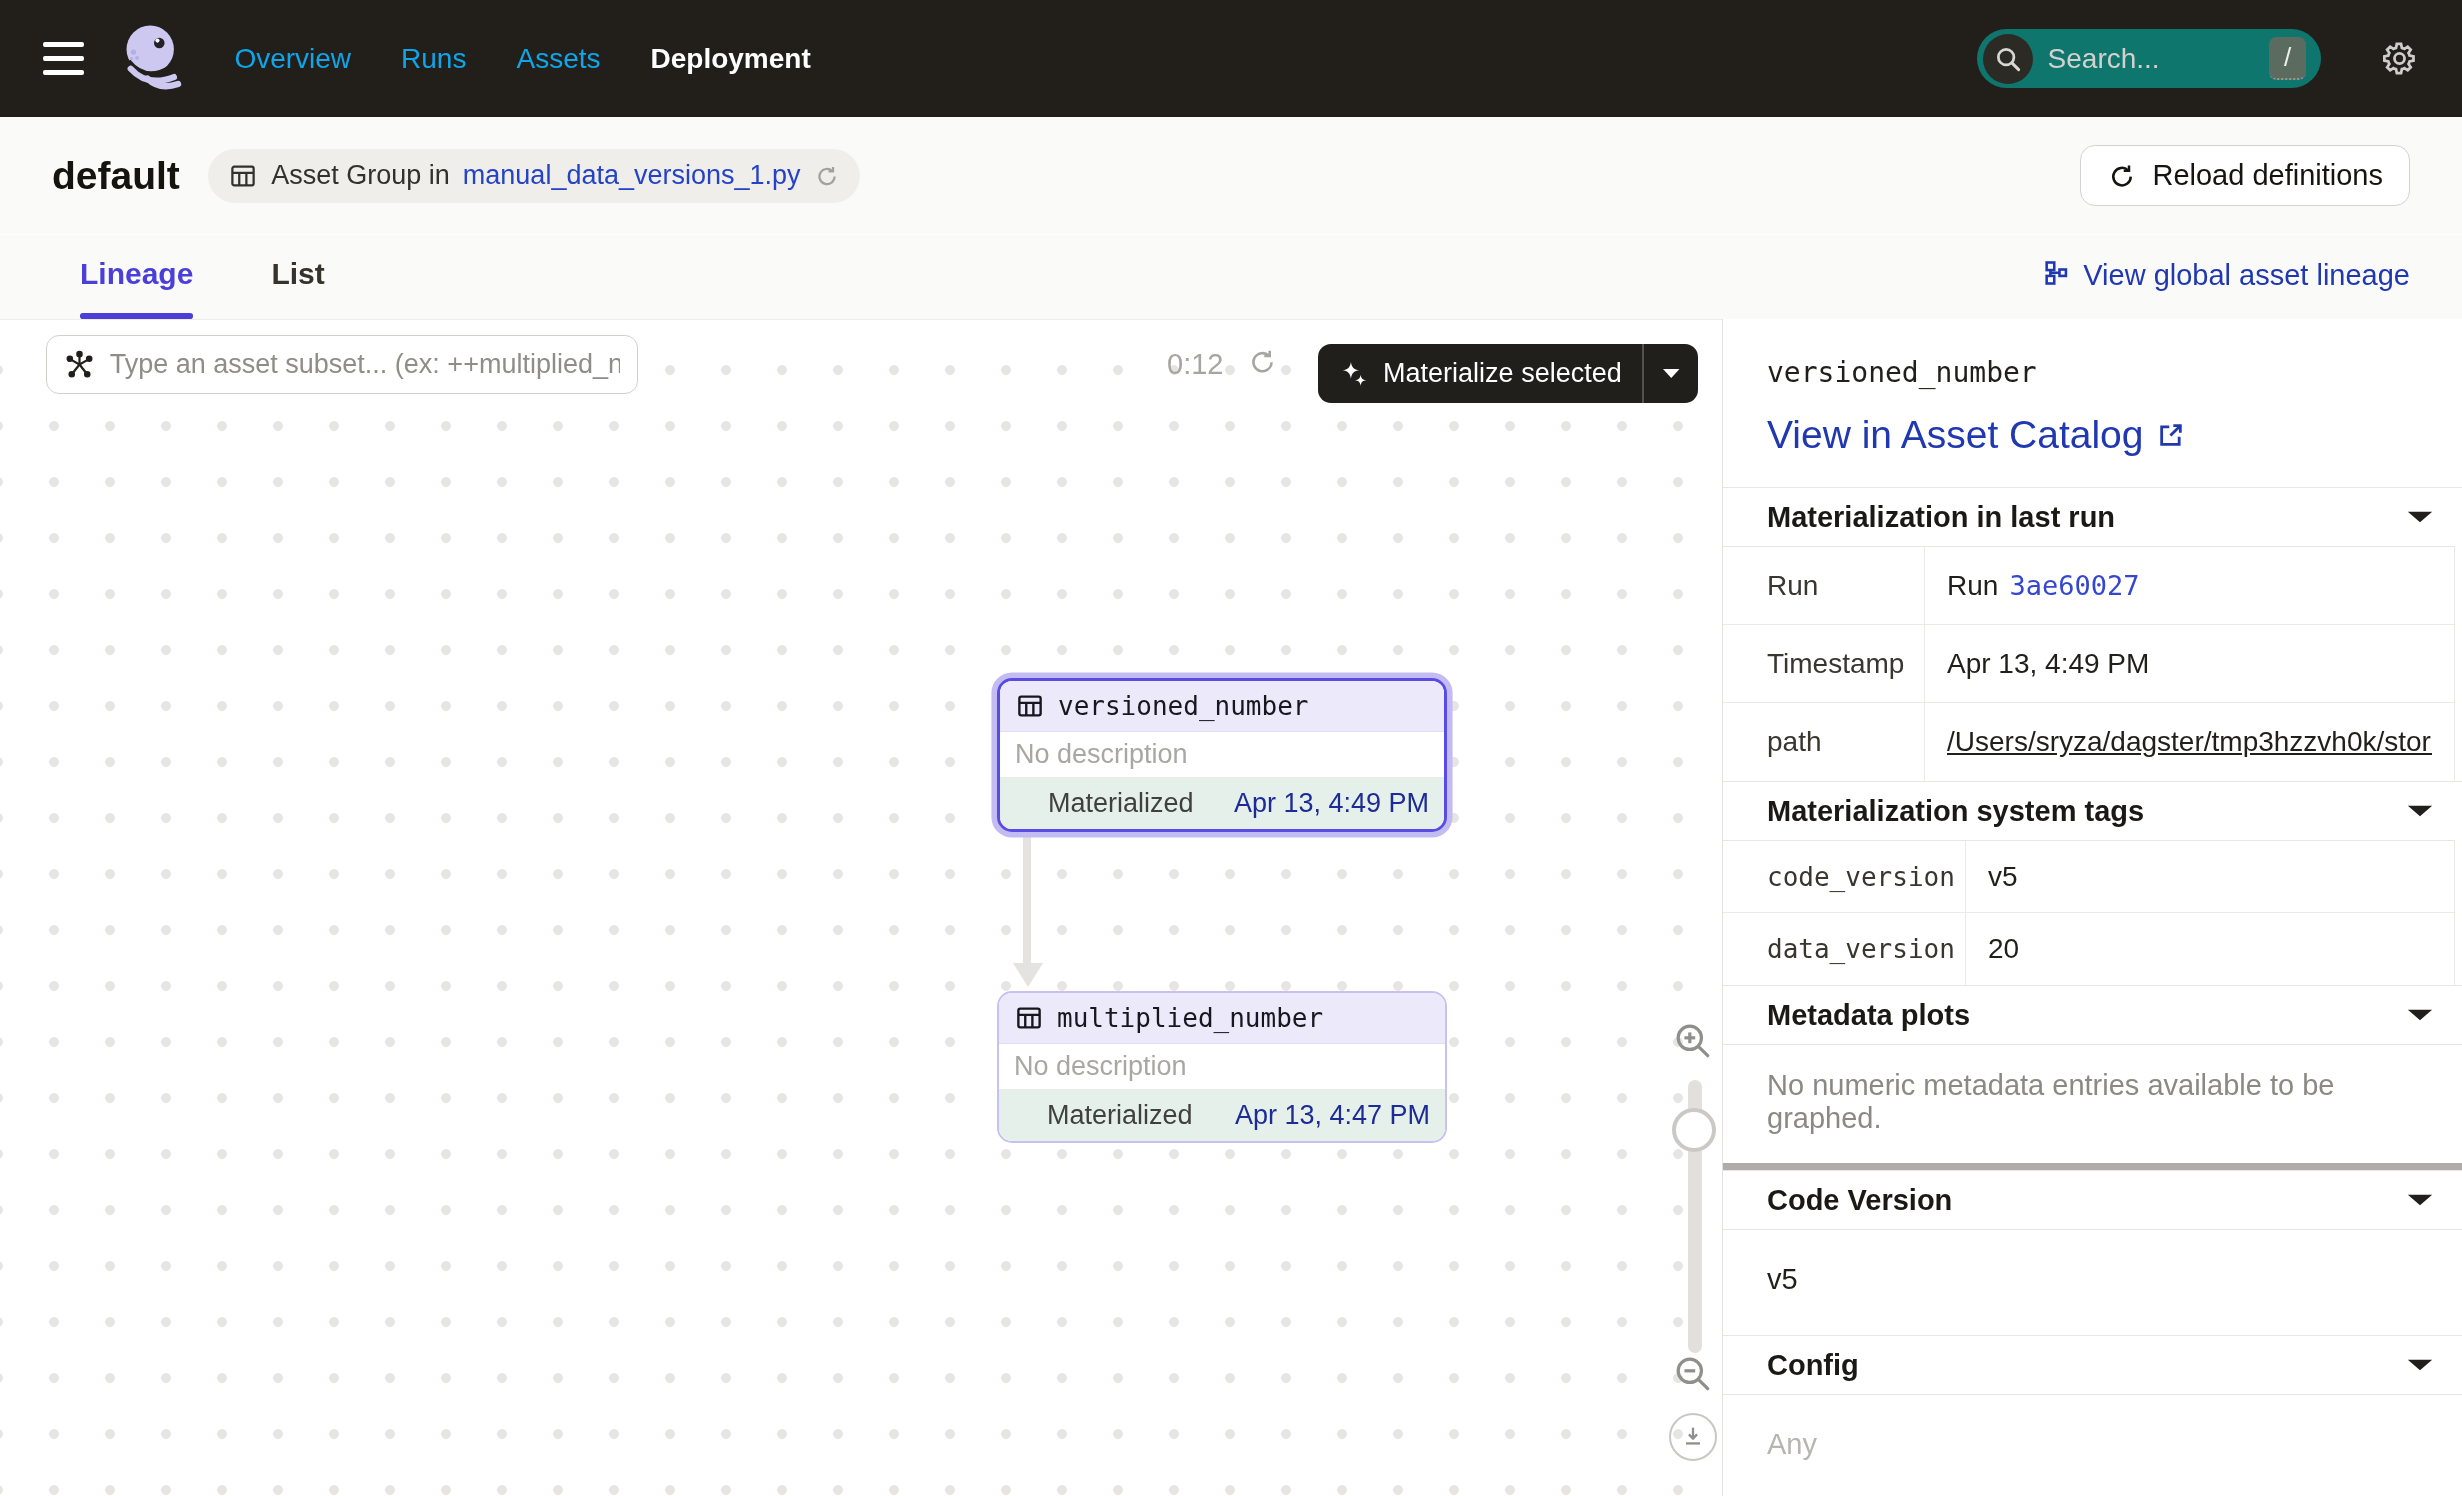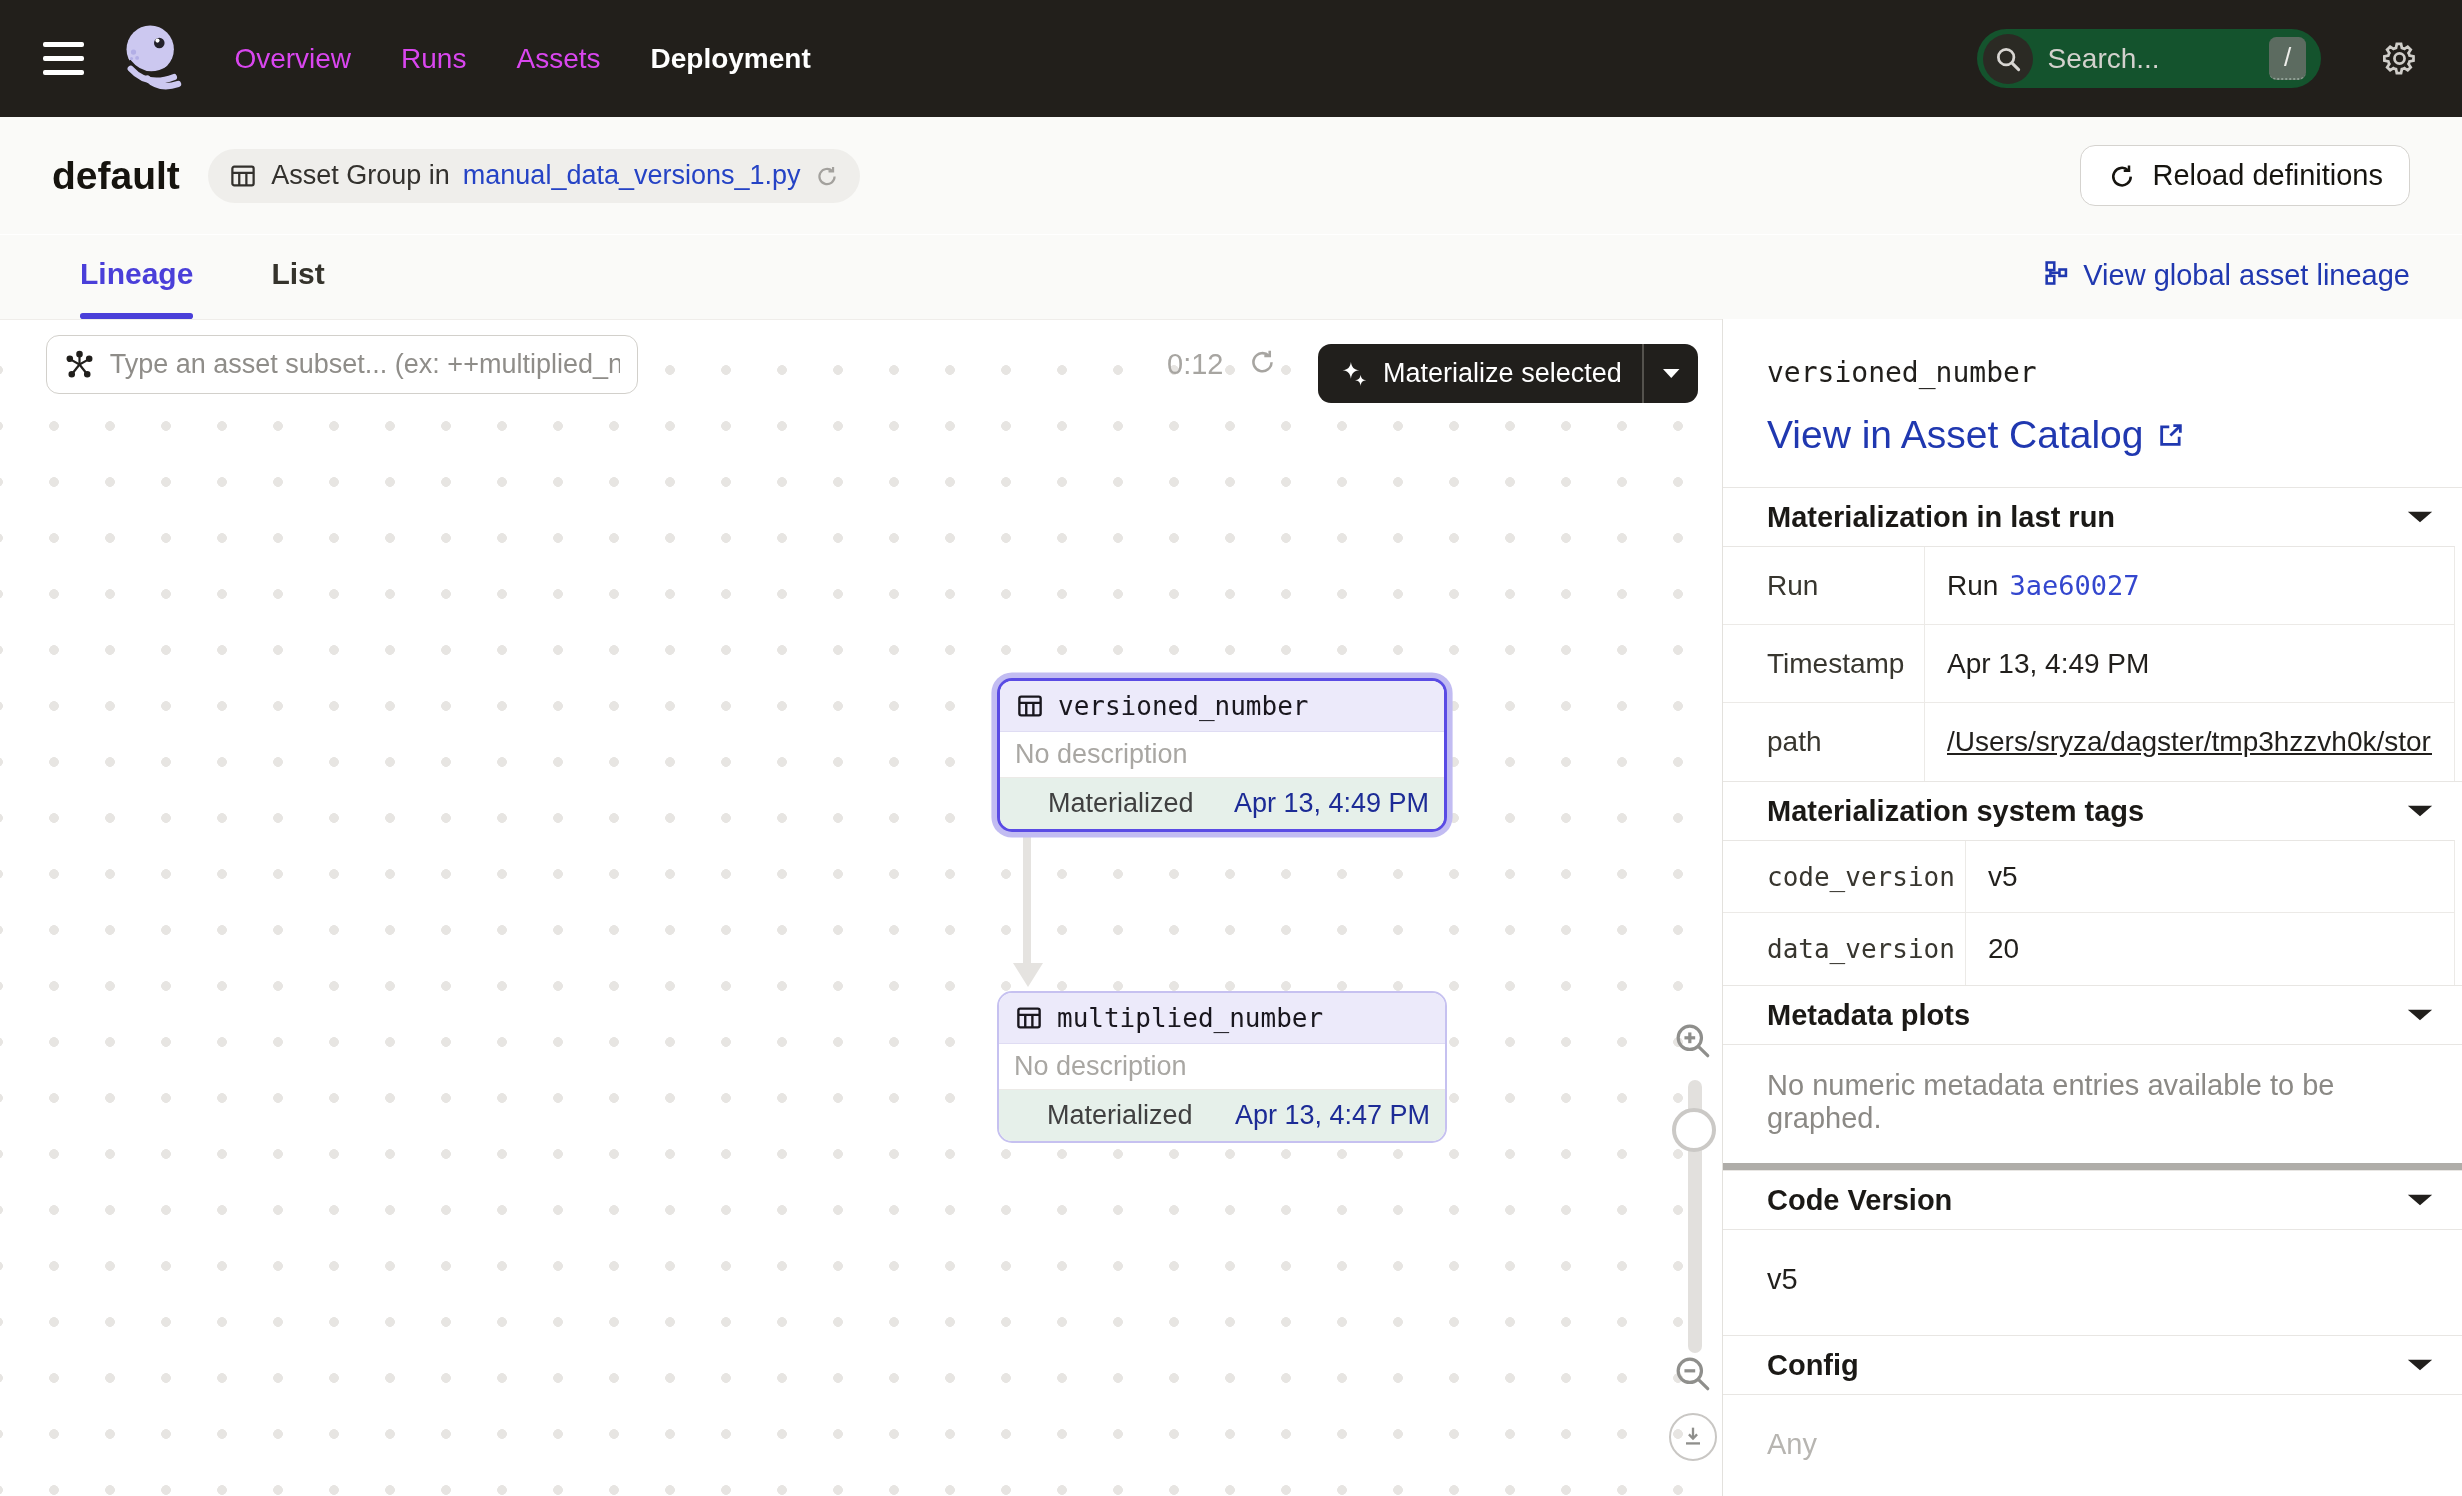--- a/index.html
+++ b/index.html
@@ -6,24 +6,24 @@
   html,body { width:2462px; height:1497px; overflow:hidden; }
   body { font-family:"Liberation Sans", sans-serif; background:#fff; position:relative; color:#211F1C; }
 
   
   .navbar { position:absolute; top:0; left:0; right:0; height:117px; background:#221F1B;
             display:flex; align-items:center; padding:0 43px; gap:28px; }
   .hamburger { width:41px; display:flex; flex-direction:column; gap:8.3px; cursor:pointer; }
   .hamburger span { display:block; height:5.6px; background:#FFFFFF; border-radius:1.9px; }
   .logo { width:74px; height:78px; margin-left:3.7px; }
   .nav-links { display:flex; gap:50px; margin-left:16.7px; align-items:center; }
-  .nav-link { font-size:28px; color:#d946ef; cursor:pointer; }
+  .nav-link { font-size:28px; color:#0ea5e9; cursor:pointer; }
   .nav-link.active { color:#FFFFFF; font-weight:700; }
   .nav-spacer { flex:1; }
-  .search-pill { width:344px; height:59px; border-radius:30px; background:#14532d;
+  .search-pill { width:344px; height:59px; border-radius:30px; background:#0f766e;
                  display:flex; align-items:center; gap:15px; padding:0 15px 0 5.6px; }
   .search-circle { width:50px; height:50px; border-radius:50%; background:#2B2A24; flex:none;
                    display:flex; align-items:center; justify-content:center; }
   .search-pill input { flex:1; min-width:0; background:transparent; border:none; outline:none;
                        color:#E4E2DE; font-size:28px; font-family:"Liberation Sans",sans-serif; }
   .search-pill input::placeholder { color:#D3D1CD; }
   .kbd { width:37px; height:43px; border-radius:7.4px; background:#5C6B60; color:#EFEFEB;
          font-size:26px; display:flex; align-items:center; justify-content:center;
          border-bottom:2.8px dotted #8FA094; flex:none; }
   .gear-btn { margin-left:31px; cursor:pointer; display:flex; }

